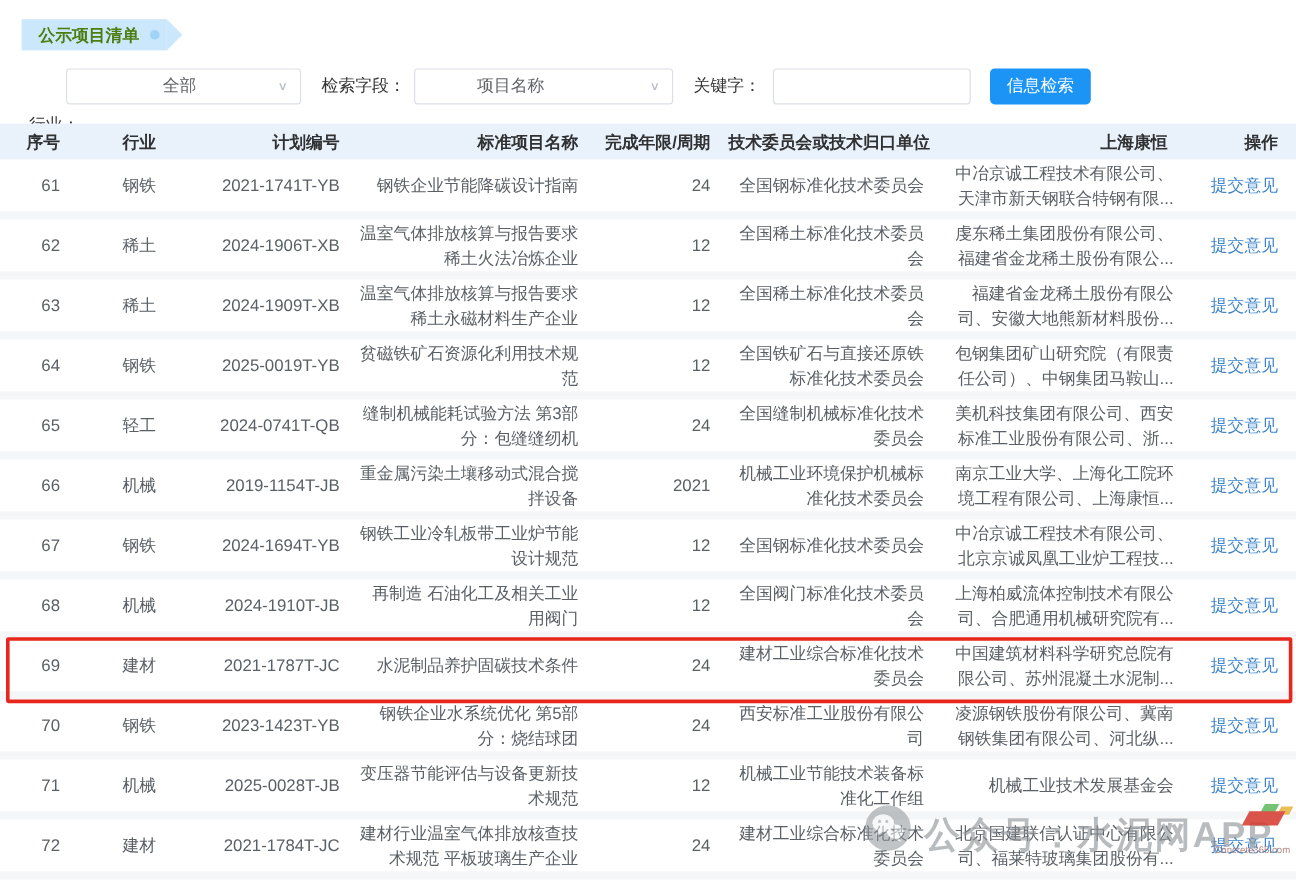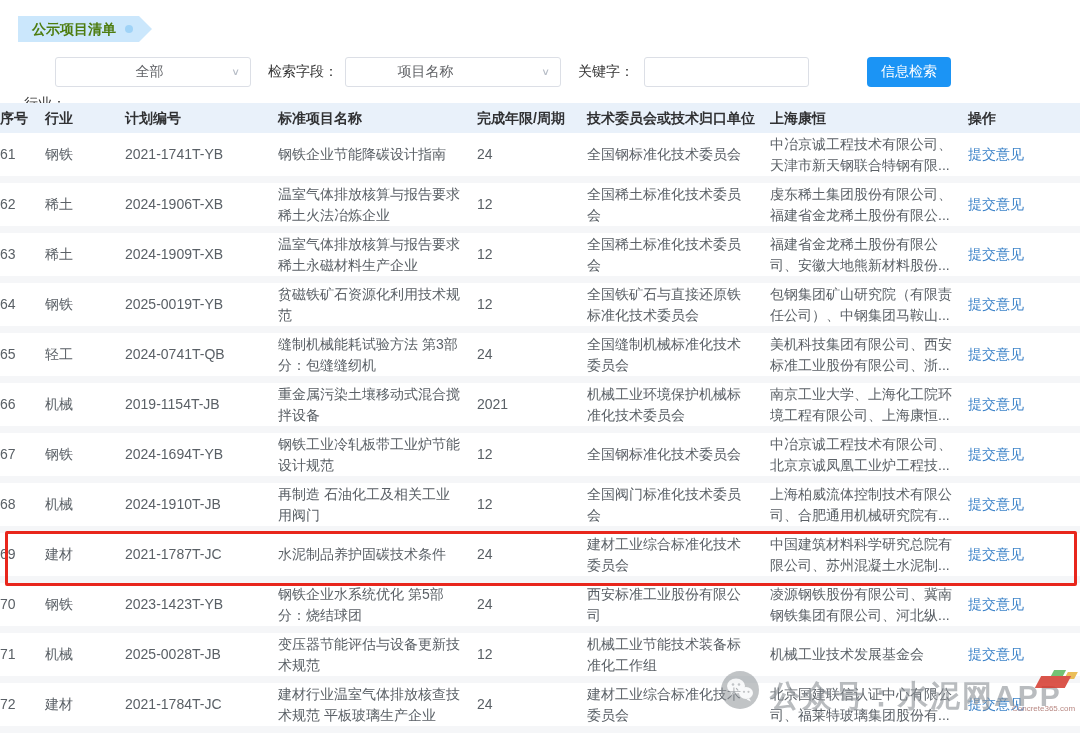--- a/index.html
+++ b/index.html
@@ -26,21 +26,21 @@
   .select .val { flex:1; }
   .chev { color:#b6bcc6; font-size:12px; transform:scaleY(0.8); }
   .text-input { padding:0 10px; outline:none; }
   .search-btn { position:absolute; top:0; height:30px; background:#1b94f5; color:#fff;
     border:none; border-radius:4px; font-size:14px; padding:0 14px; cursor:pointer;
     font-family:inherit; }
 
   
   .grid { display:grid;
     grid-template-columns:45px 80px 153px 199px 110px 183px 198px auto;
-    align-items:center; }
+    padding-left:20px; align-items:center;text-align:right; }
   .thead { position:absolute; left:0; top:103px; width:1080px; height:30px;
     background:#e9f1fa; }
   .thead .cell { font-size:14px; font-weight:bold; color:#303133; white-space:nowrap; }
   .tbody { position:absolute; left:0; top:133px; width:1080px; }
   .row { position:relative; }
   .row-content { min-height:43px; background:#fff; position:relative; }
   .row-sep { height:7px; background:#f5f6f8; }
   .cell { font-size:14px; color:#5a6066; line-height:1.45; padding-right:15px; }
   .cell.committee { padding-right:20px; }
   .cell.lead { padding-right:10px; }
@@ -81,21 +81,21 @@
 
   <span class="f-label" style="left:268px;">检索字段：</span>
   <div class="select" style="left:345px; width:216px;gap:48px;">
     <span class="val">项目名称</span>
     <span class="chev">∨</span>
   </div>
 
   <span class="f-label" style="left:578px;">关键字：</span>
   <input class="text-input" style="left: 644px; width: 165px;" value="">
 
-  <button class="search-btn" style="left:867px;">信息检索</button>
+  <button class="search-btn" style="left:825px;">信息检索</button>
 </div>
 
 <div class="thead grid">
   <div class="cell">序号</div>
   <div class="cell">行业</div>
   <div class="cell">计划编号</div>
   <div class="cell">标准项目名称</div>
   <div class="cell">完成年限/周期</div>
   <div class="cell">技术委员会或技术归口单位</div>
   <div class="cell">上海康恒</div>

